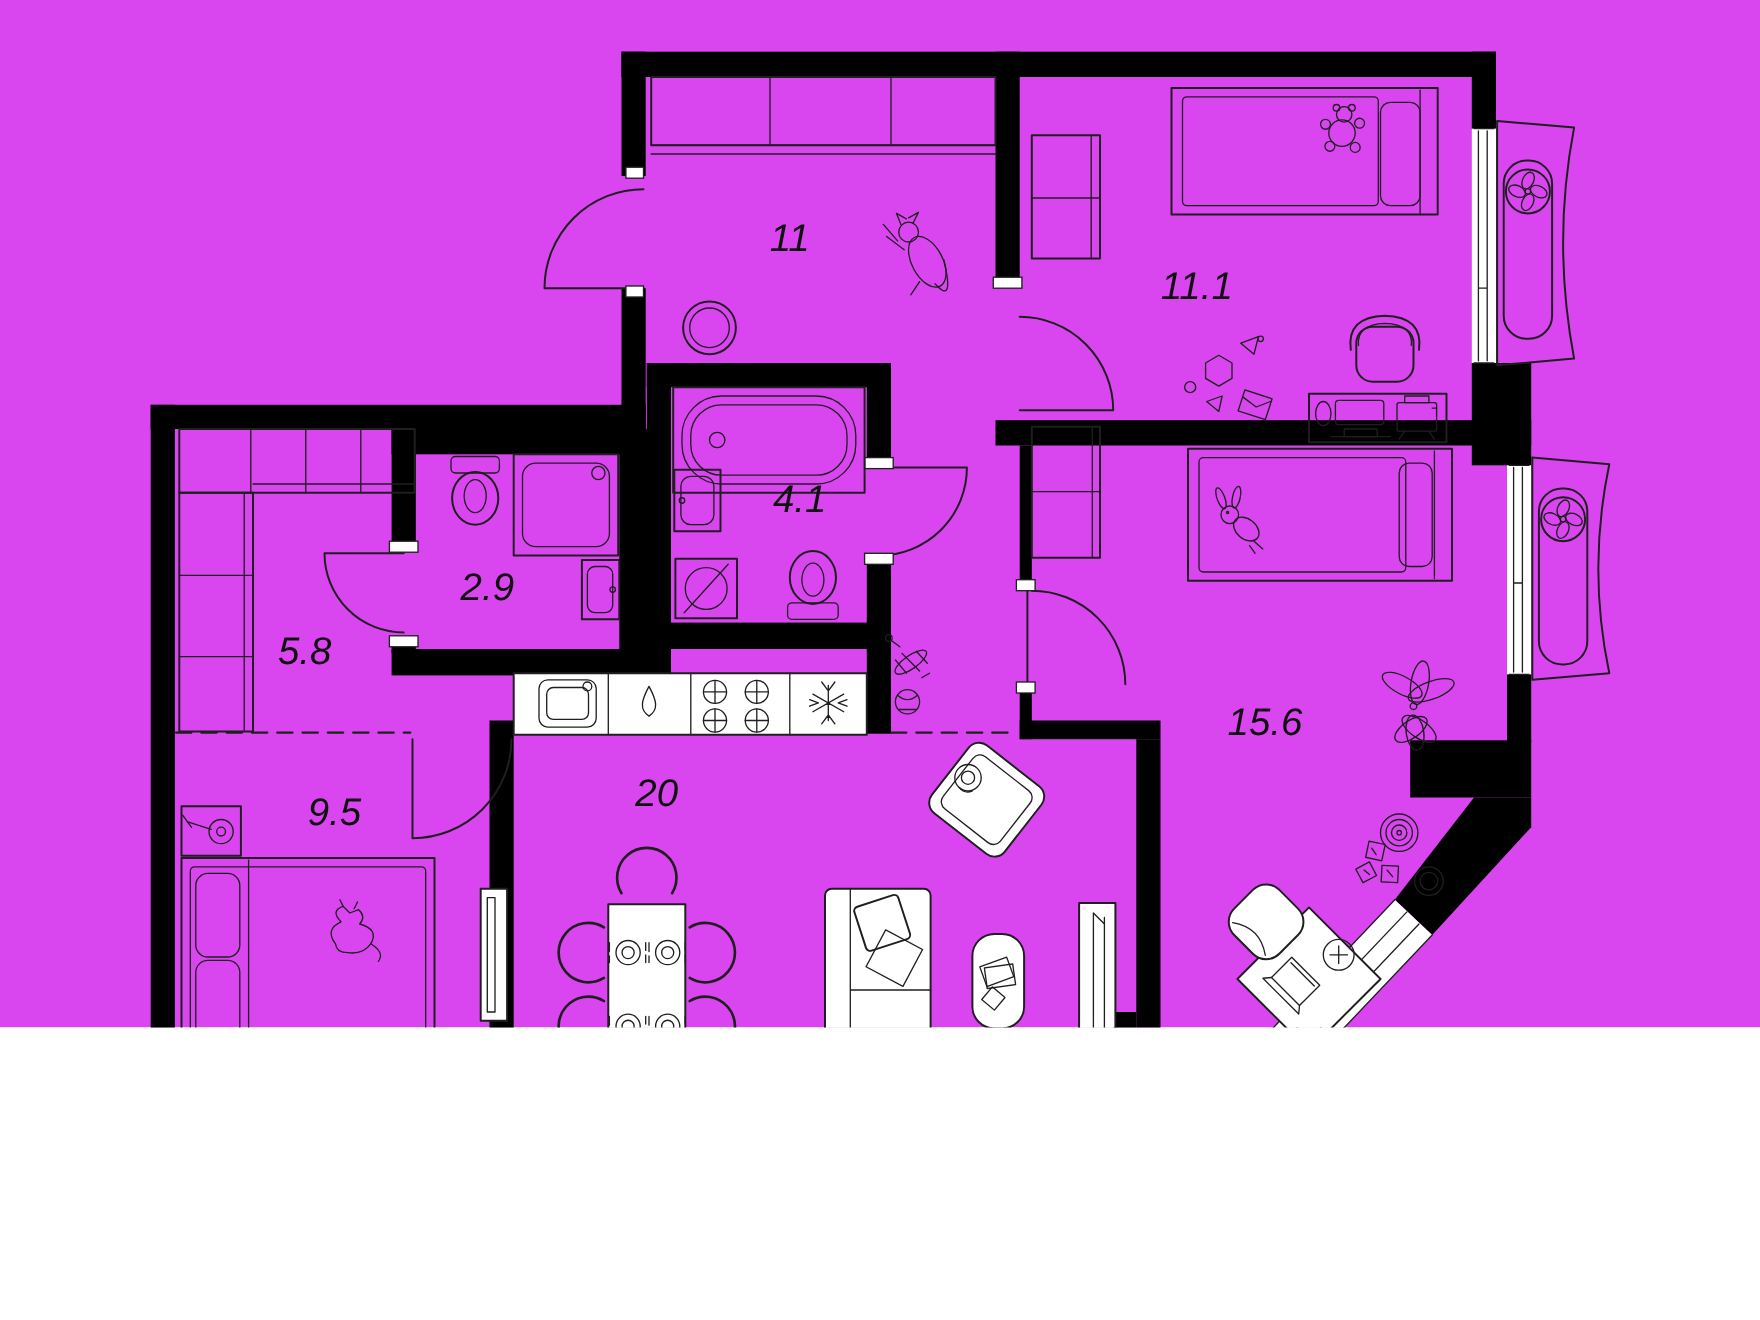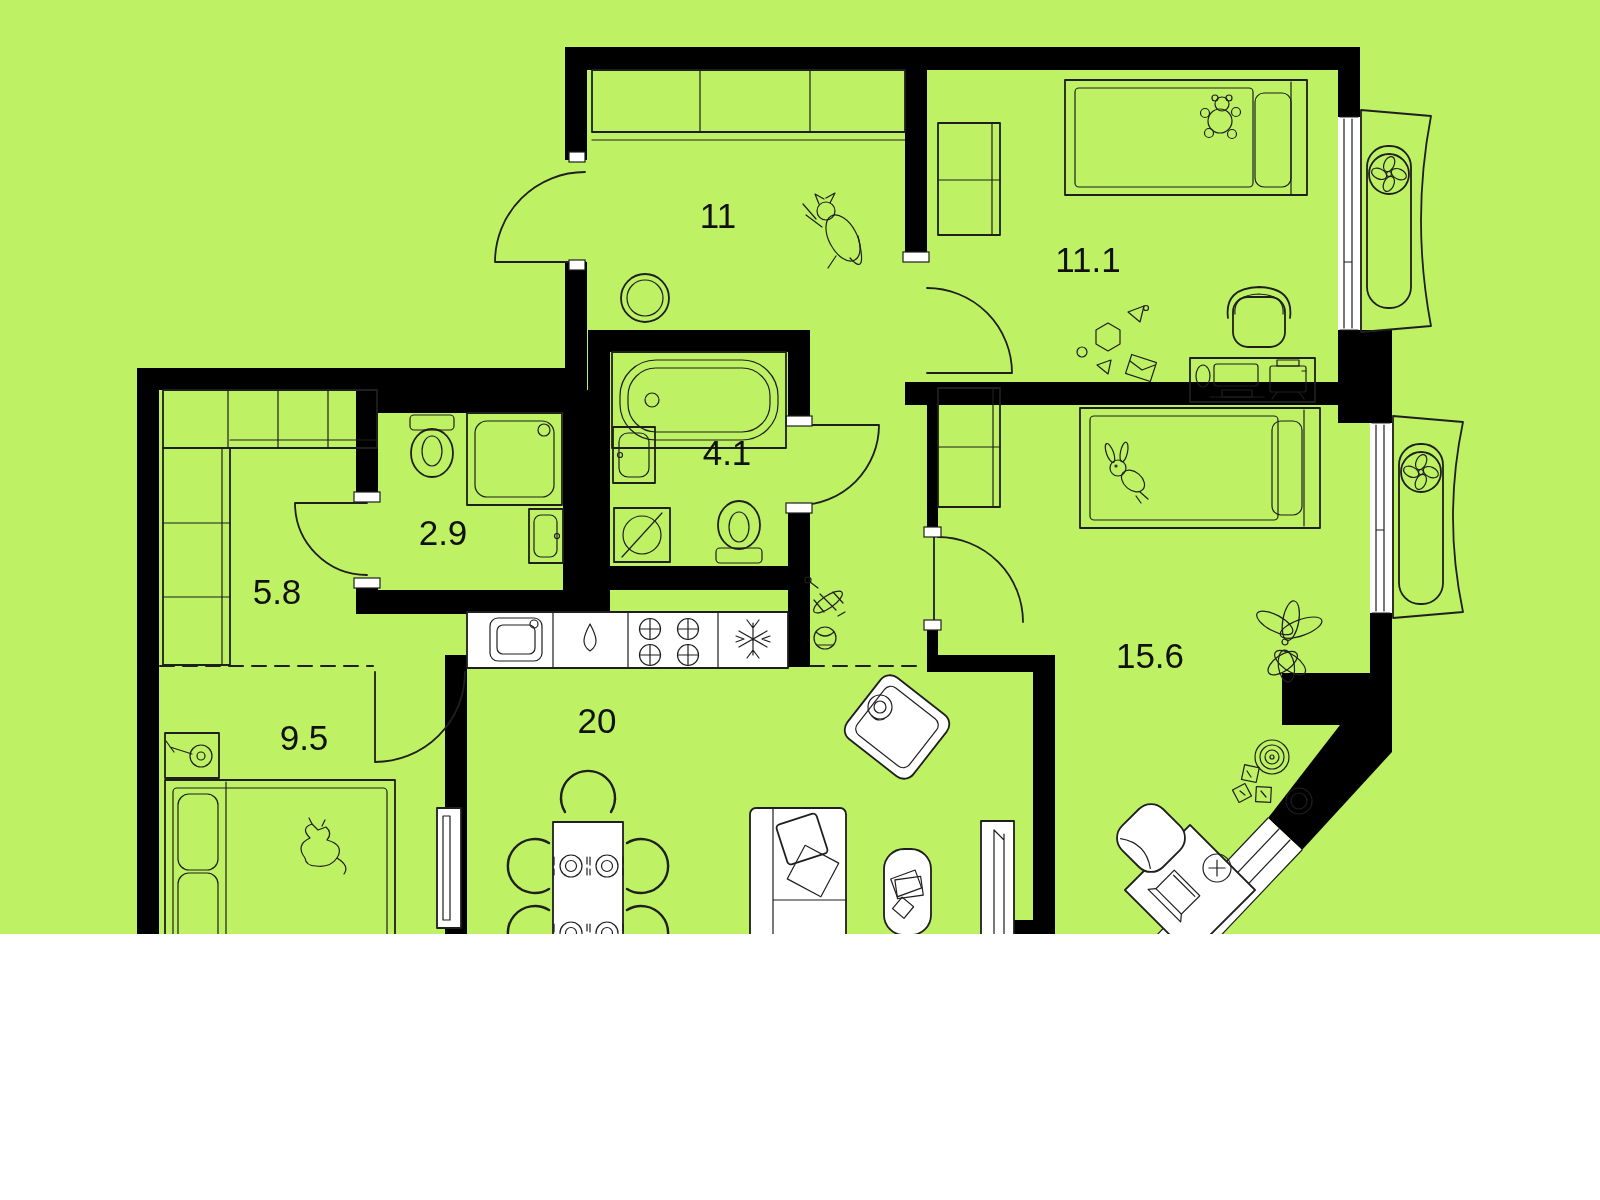--- a/index.html
+++ b/index.html
@@ -1,16 +1,16 @@
 <!DOCTYPE html>
 <html><head>
 <meta charset="utf-8">
 <style>
   html,body{margin:0;padding:0;background:#fff;}
-  .stage{width:1600px;height:934px;position:relative;background:#bef264;font-family:"Liberation Sans",sans-serif;}
+  .stage{width:1600px;height:934px;position:relative;background:#d946ef;font-family:"Liberation Sans",sans-serif;font-style:italic;}
   svg{display:block;}
   .w{fill:#000;stroke:none;}
   .ln{fill:none;stroke:#1f1f1f;stroke-width:1.8;stroke-linecap:round;stroke-linejoin:round;}
   .lnf{fill:#fff;stroke:#1f1f1f;stroke-width:1.8;stroke-linejoin:round;}
   .thin{stroke-width:1.2;}
   .bold{stroke-width:2.4;}
   .dash{stroke-dasharray:14 9;stroke-width:2;}
   .wh{fill:#fff;stroke:none;}
   .jamb{fill:#fff;stroke:#1f1f1f;stroke-width:1.2;}
   text.area{font-family:"Liberation Sans",sans-serif;font-size:35px;fill:#111;text-anchor:middle;}

